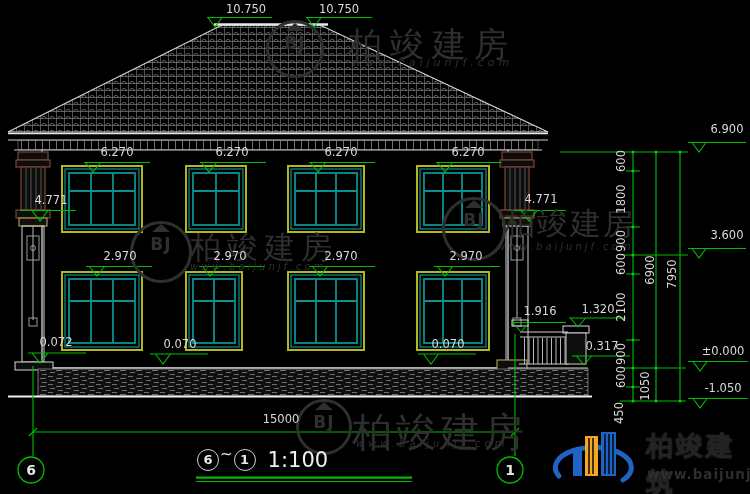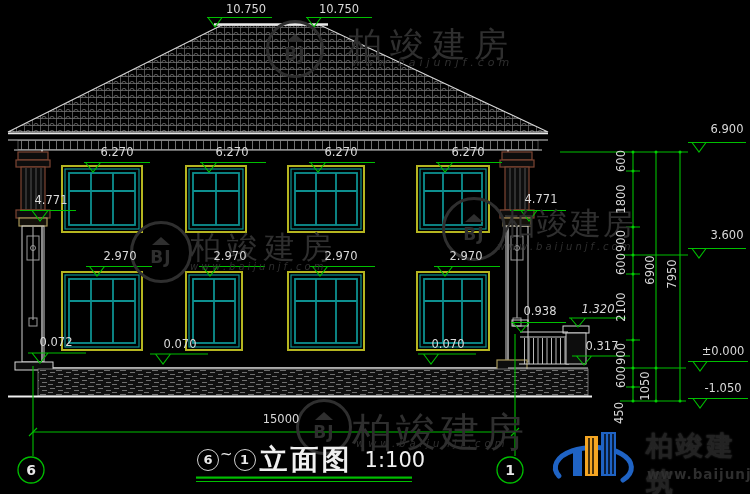--- a/index.html
+++ b/index.html
@@ -5,21 +5,21 @@
   html,body{margin:0;padding:0;background:#000;}
   #stage{position:relative;width:750px;height:494px;background:#000;overflow:hidden;
          font-family:"DejaVu Sans",sans-serif;}
   #stage svg{position:absolute;left:0;top:0;}
   .t{position:absolute;color:#d9d9d9;font-size:11.5px;line-height:13px;
      white-space:nowrap;text-align:center;}
   .rot{transform:rotate(-90deg);transform-origin:center;height:14px;}
   
   .wm{position:absolute;color:#2f2f2f;white-space:nowrap;}
   .wm-circle{position:absolute;border:3px solid #2f2f2f;border-radius:50%;
-             display:flex;flex-direction:column;align-items:center;justify-content:center;}
+             display:flex;flex-direction:column;align-items:center;}
   .wm-roof{width:0;height:0;border-left:9px solid transparent;border-right:9px solid transparent;
            border-bottom:8px solid #2f2f2f;margin-bottom:2px;}
   .wm-mono{font-weight:bold;font-size:17px;color:#2f2f2f;letter-spacing:1px;}
   .wm-brand{font-weight:normal;}
   .wm-url{letter-spacing:3px;font-style:italic;}
   
   #title{position:absolute;left:197px;top:442px;height:36px;display:flex;
          align-items:center;color:#f0f0f0;}
   .tcirc{display:inline-block;width:20px;height:20px;border:1.5px solid #d0d0d0;
          border-radius:50%;font-size:13px;font-weight:bold;line-height:20px;
@@ -286,22 +286,22 @@
   <div class="t" style="left:518px;top:193px;width:46px;">4.771</div>
 
   <div class="t" style="left:90px;top:250px;width:60px;">2.970</div>
   <div class="t" style="left:200px;top:250px;width:60px;">2.970</div>
   <div class="t" style="left:311px;top:250px;width:60px;">2.970</div>
   <div class="t" style="left:436px;top:250px;width:60px;">2.970</div>
 
   <div class="t" style="left:28px;top:336px;width:56px;">0.072</div>
   <div class="t" style="left:152px;top:338px;width:56px;">0.070</div>
   <div class="t" style="left:420px;top:338px;width:56px;">0.070</div>
-  <div class="t" style="left:512px;top:305px;width:56px;">0.938</div>
-  <div class="t" style="left:570px;top:303px;width:56px;font-style:italic;">1.320</div>
+  <div class="t" style="left:512px;top:305px;width:56px;">1.916</div>
+  <div class="t" style="left:570px;top:303px;width:56px;">1.320</div>
   <div class="t" style="left:574px;top:340px;width:56px;">0.317</div>
 
   <div class="t" style="left:700px;top:123px;width:54px;">6.900</div>
   <div class="t" style="left:700px;top:229px;width:54px;">3.600</div>
   <div class="t" style="left:694px;top:345px;width:58px;">±0.000</div>
   <div class="t" style="left:694px;top:382px;width:58px;">-1.050</div>
 
   <div class="t rot" style="left:600px;top:154px;width:44px;">600</div>
   <div class="t rot" style="left:600px;top:192px;width:44px;">1800</div>
   <div class="t rot" style="left:600px;top:234px;width:44px;">900</div>
@@ -316,20 +316,19 @@
 
   <div class="t" style="left:251px;top:413px;width:60px;">15000</div>
 
   <div class="grid-num" style="left:21px;top:462px;">6</div>
   <div class="grid-num" style="left:500px;top:462px;">1</div>
 
   <div id="title">
     <span class="tcirc">6</span>
     <span class="ttilde">~</span>
     <span class="tcirc">1</span>
-    <span class="tname">立面图</span>
     <span class="tscale">1:100</span>
   </div>
 
   <div id="logo-text">柏竣建筑</div>
   <div id="logo-url">www.baijunjz.com</div>
 
 </div>
 
 </body></html>

